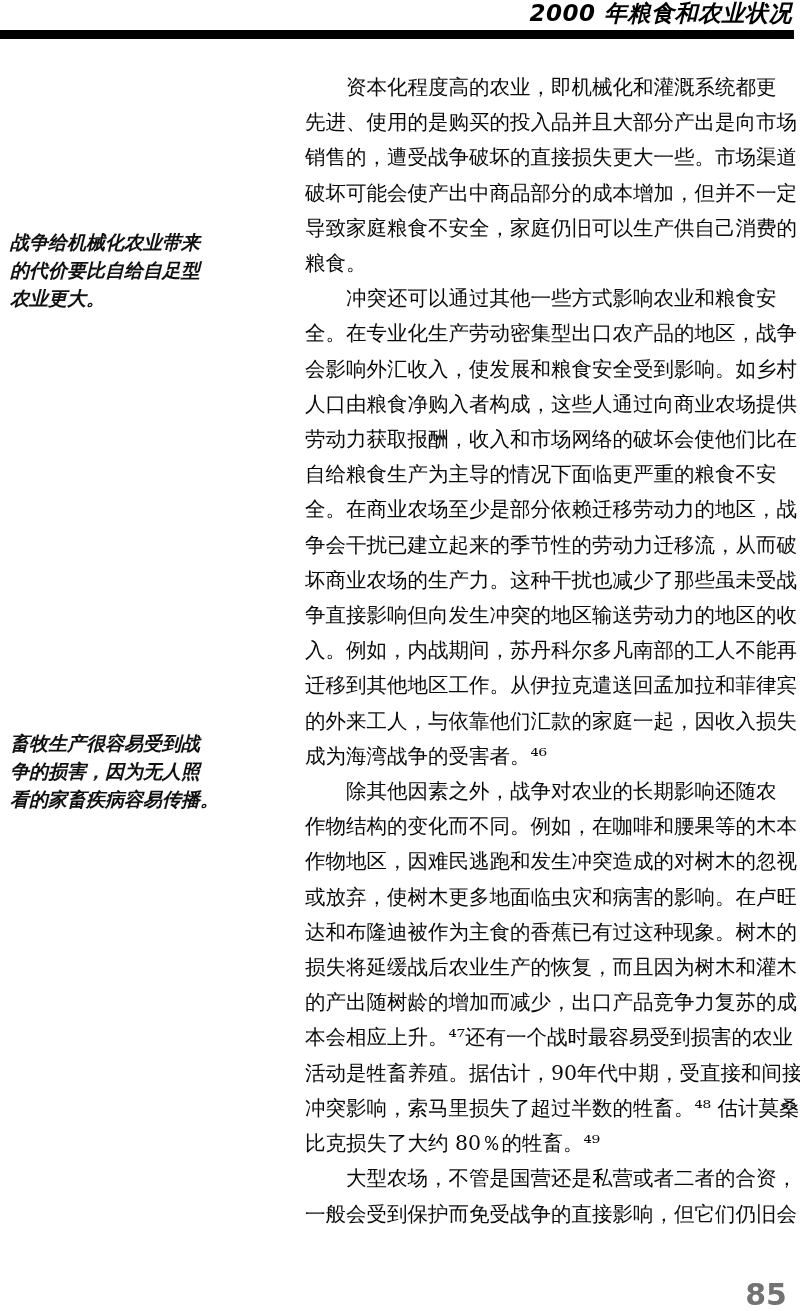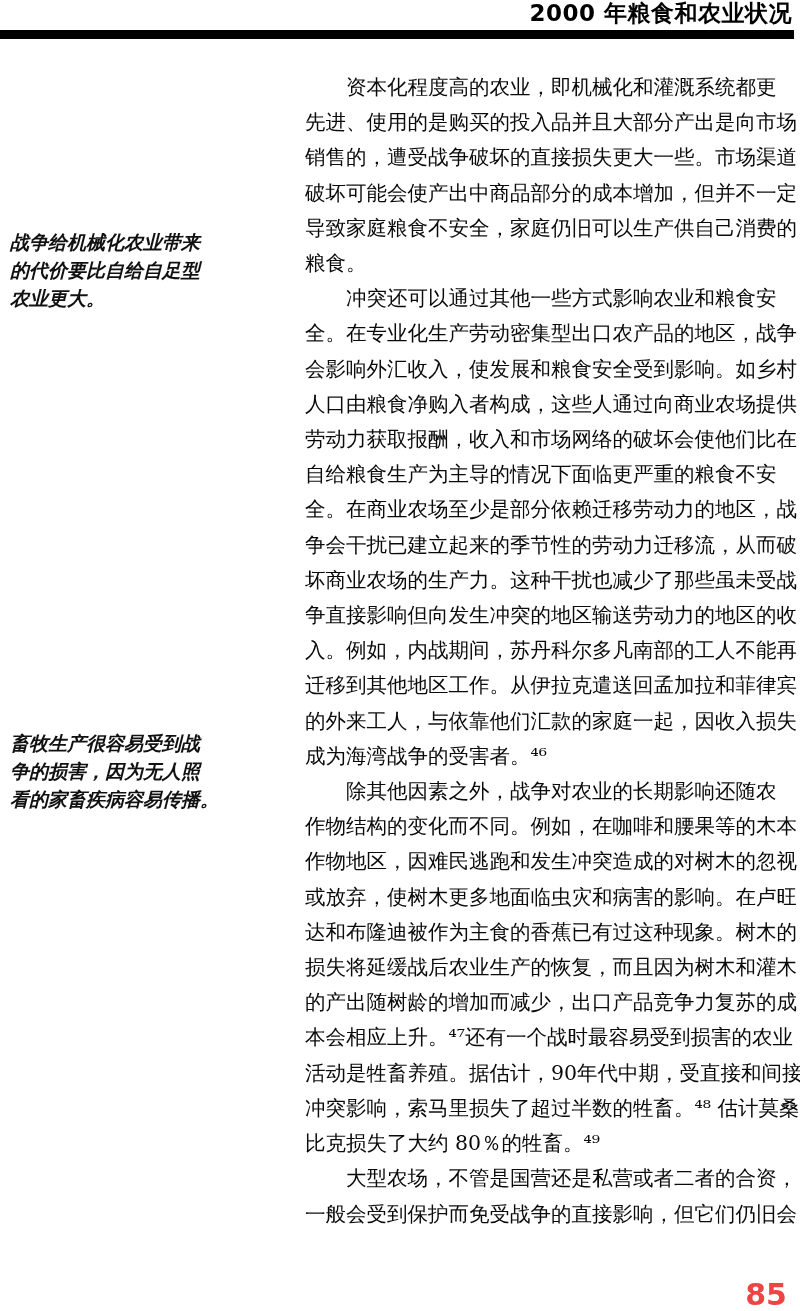--- a/index.html
+++ b/index.html
@@ -20,20 +20,21 @@
     position: absolute;
     top: 0px;
     right: 8px;
     font-family: "DejaVu Sans", "Liberation Sans", sans-serif;
     font-weight: bold;
     font-size: 23px;
     line-height: 27px;
     letter-spacing: 0.5px;
     color: #000000;
     white-space: nowrap;
+    font-style: italic;
   }
   .top-rule {
     position: absolute;
     top: 30px;
     left: 0;
     width: 794px;
     height: 9px;
     background: #000000;
   }
   .margin-note {
@@ -66,21 +67,21 @@
     text-align: left;
   }
   .page-number {
     position: absolute;
     right: 13px;
     bottom: 1px;
     font-family: "DejaVu Sans", "Liberation Sans", sans-serif;
     font-weight: bold;
     font-size: 30px;
     line-height: 30px;
-    color: #ef4444;
+    color: #737373;
   }
 </style>
 </head>
 <body>
 
 <div class="page">
 
   <div class="header-title">2000 年粮食和农业状况</div>
 
   <div class="top-rule"></div>

